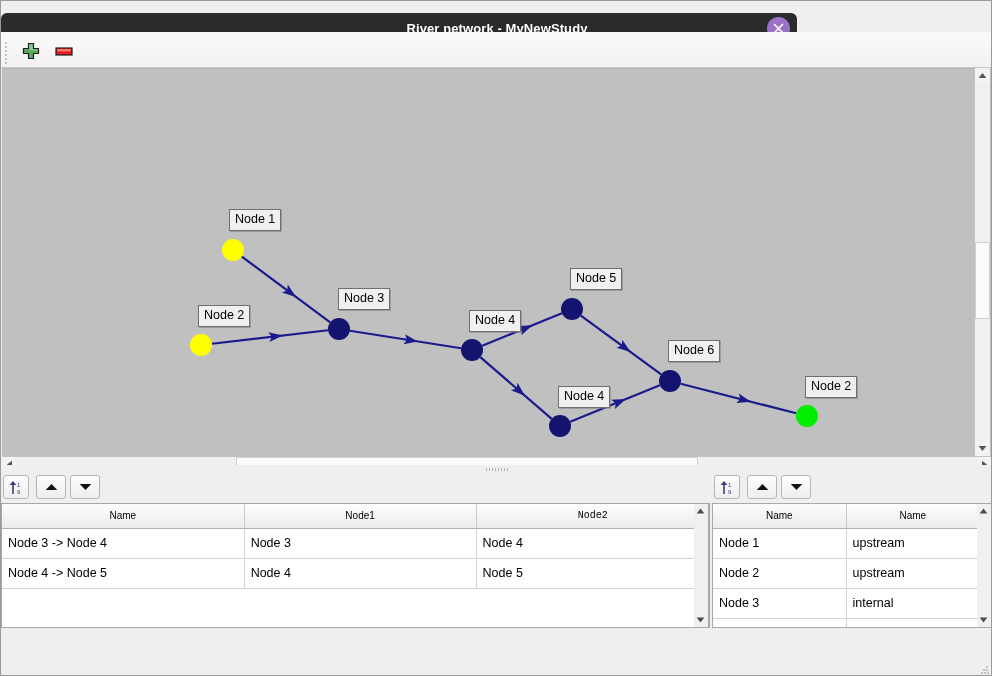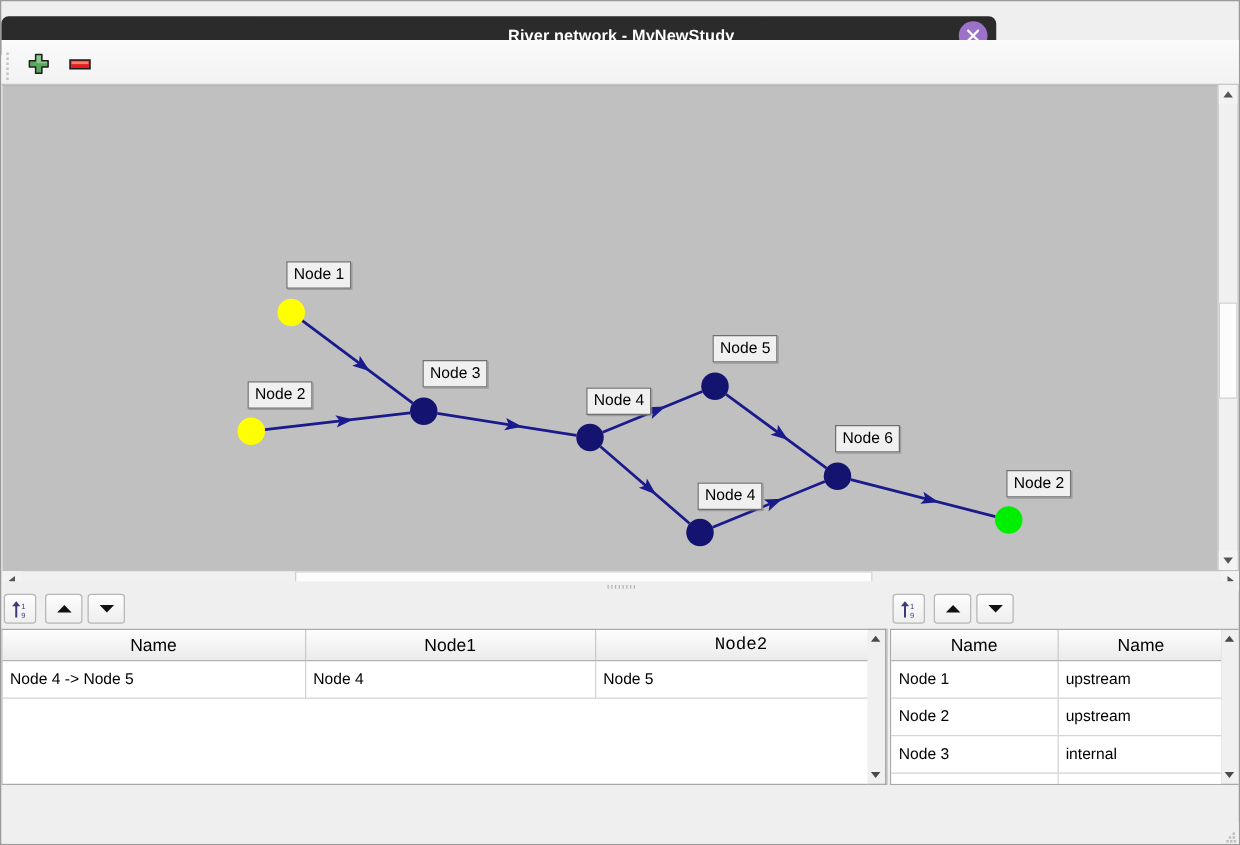--- a/index.html
+++ b/index.html
@@ -173,21 +173,21 @@
     border-collapse: collapse;
     table-layout: fixed;
     width: 100%;
     font-size: 12.5px;
   }
   table.grid th {
     background: linear-gradient(to bottom, #fdfdfd 0%, #ebebeb 100%);
     border-right: 1px solid #c9c9c9;
     border-bottom: 1px solid #b2b2b2;
     font-weight: normal;
-    font-size: 14px;
+    font-size: 10px;
     color: #000;
     height: 24px;
     text-align: center;
     padding: 0;
   }
   table.grid td {
     border-right: 1px solid #d4d4d4;
     border-bottom: 1px solid #d4d4d4;
     height: 30px;
     padding: 0 0 0 6px;
@@ -378,20 +378,25 @@
           </colgroup>
         <thead>
             <tr id="branch-head">
               <th>Name</th>
               <th>Node1</th>
               <th style="border-right: none; font-family: Liberation Mono, monospace;">Node2</th>
             </tr>
           </thead>
         <tbody id="branch-body">
             <tr>
+              <td>Node 3 -&gt; Node 4</td>
+              <td>Node 3</td>
+              <td style="border-right: none;">Node 4</td>
+            </tr>
+            <tr>
               <td>Node 4 -&gt; Node 5</td>
               <td>Node 4</td>
               <td style="border-right: none;">Node 5</td>
             </tr>
           </tbody>
       </table>
     </div>
 
     <div class="tbl-vscroll" style="left:693px;">
       <div class="tvs-up">

